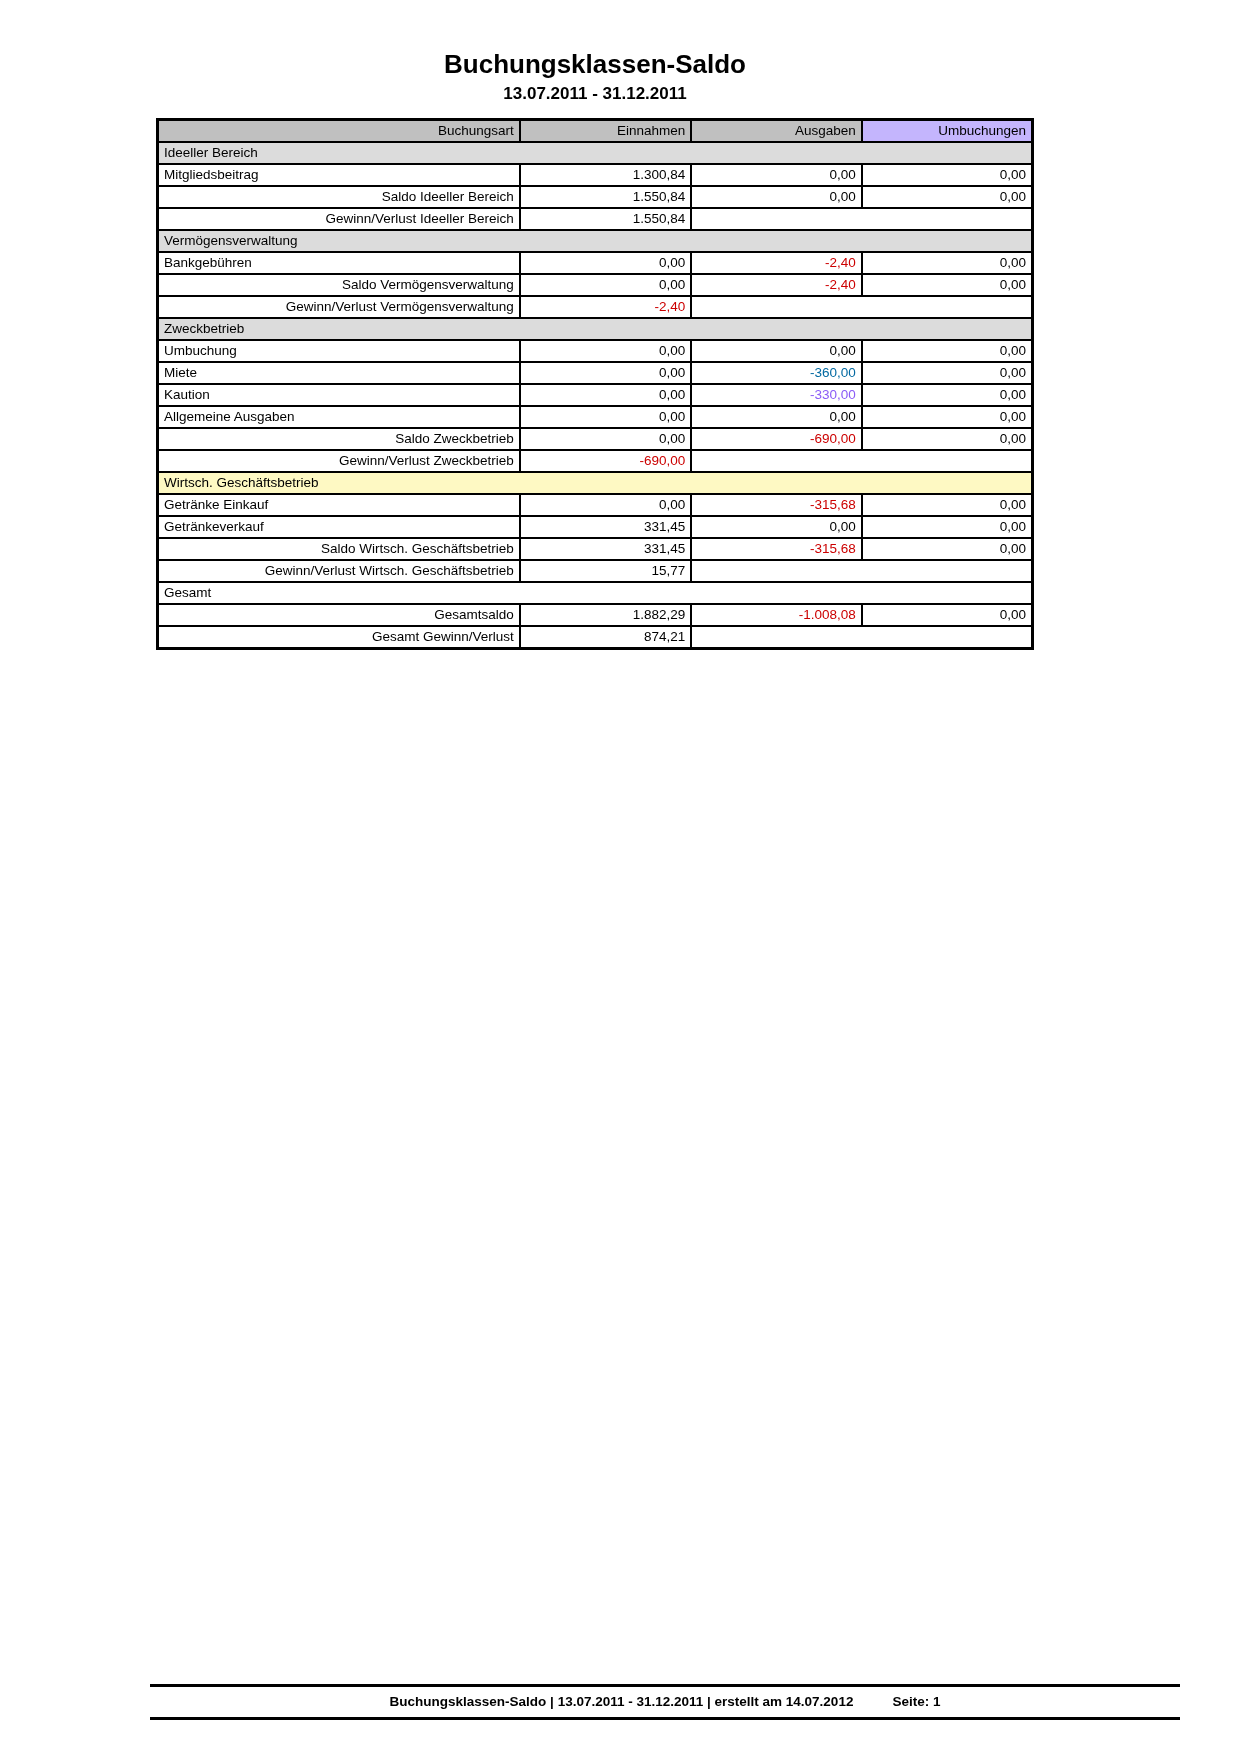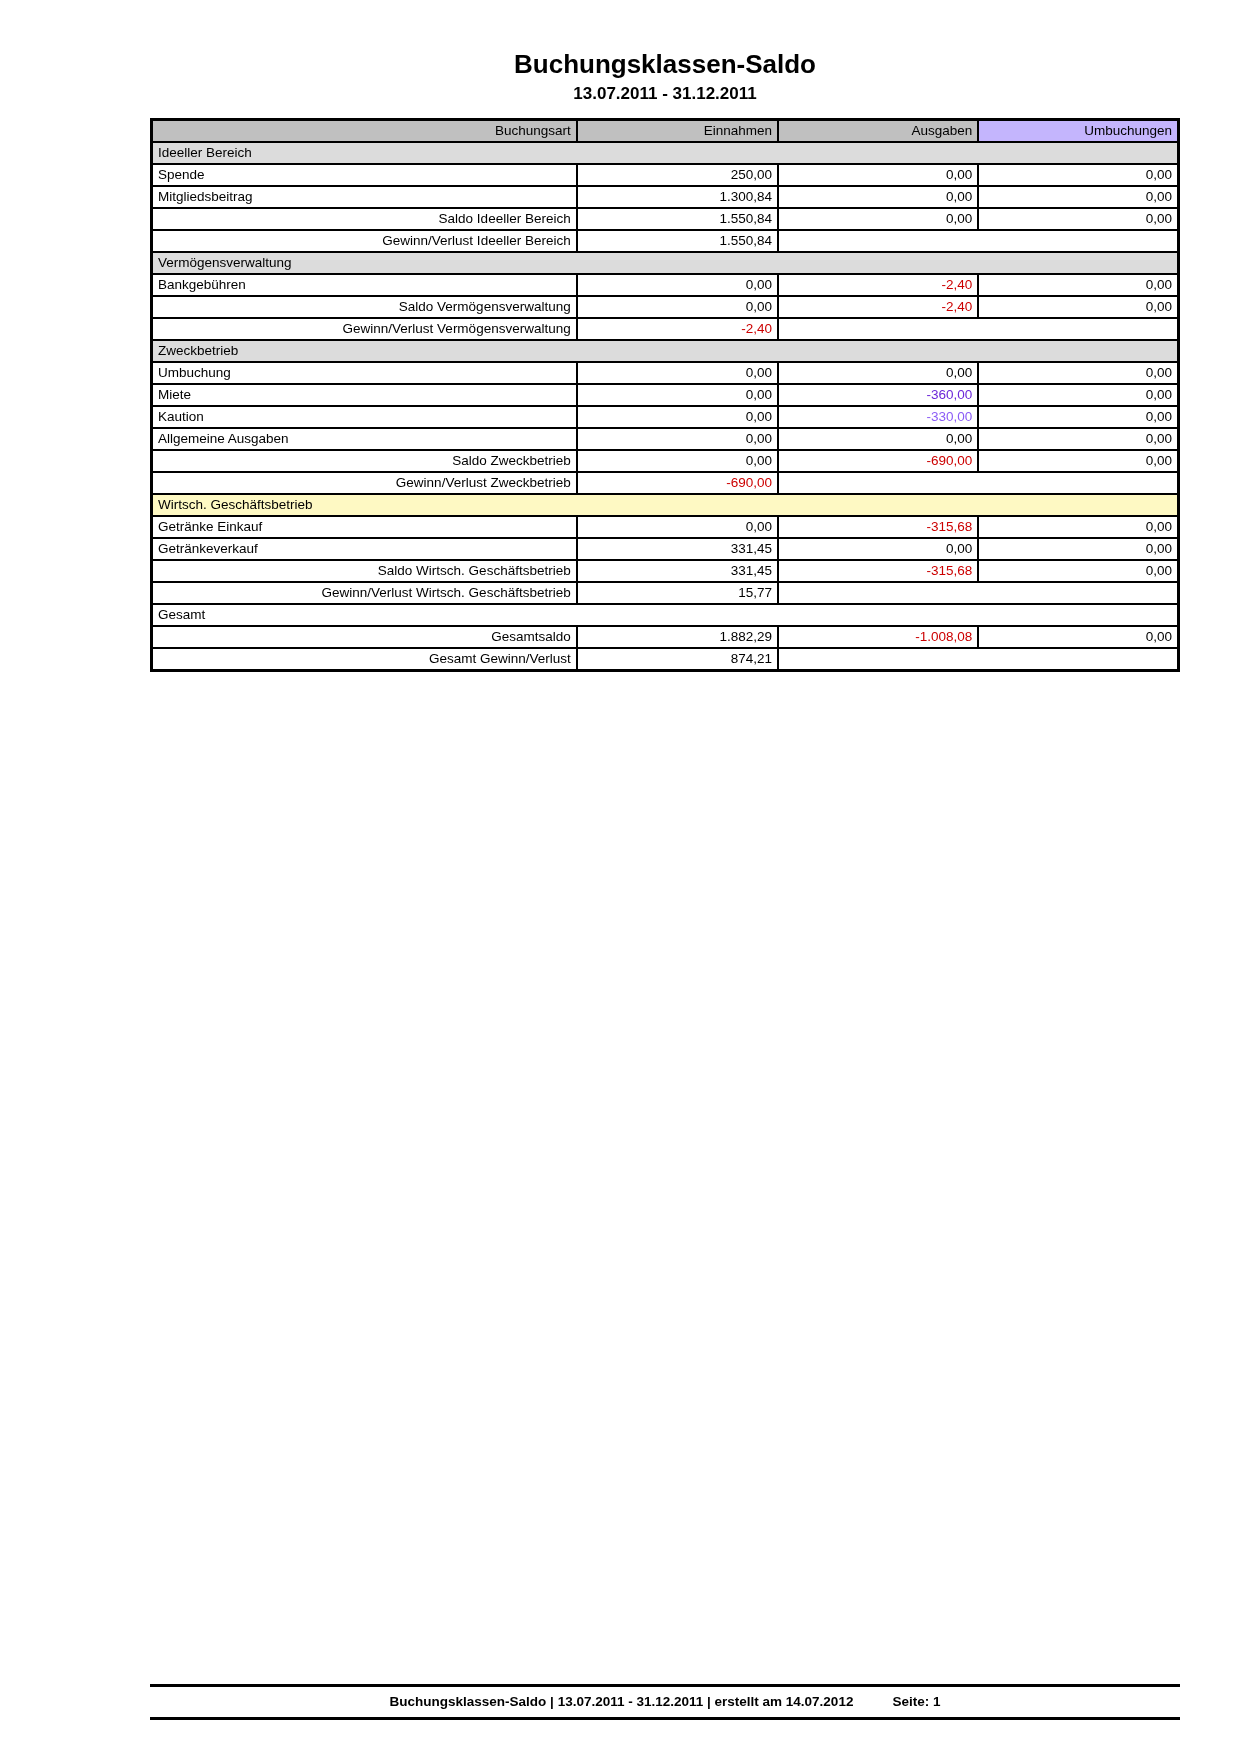--- a/index.html
+++ b/index.html
@@ -6,22 +6,22 @@
   body {
     width: 1239px; height: 1754px;
     background: #ffffff;
     position: relative;
     font-family: "Liberation Sans", sans-serif;
     color: #000;
     overflow: hidden;
   }
   .content {
     position: absolute;
-    left: 150px; top: 0;
-    width: 1030px;
+    left: 156px; top: 0;
+    width: 878px;
   }
   .page-title {
     margin: 50px 0 0 0;
     text-align: center;
     font-size: 26px;
     font-weight: bold;
     line-height: 1.1;
   }
   .page-subtitle {
     margin: 6px 0 0 0;
@@ -90,26 +90,20 @@
         <th style="background: rgb(192, 192, 192);">Einnahmen</th>
         <th style="background: rgb(192, 192, 192);">Ausgaben</th>
         <th style="background: #c4b5fd;">Umbuchungen</th>
       </tr>
     </thead>
     <tbody id="table-body">
         <tr class="section-row">
           <td colspan="4" style="background: rgb(220, 220, 220);">Ideeller Bereich</td>
         </tr>
         <tr>
-          <td class="label-left">Spende</td>
-          <td class="num">250,00</td>
-          <td class="num">0,00</td>
-          <td class="num">0,00</td>
-        </tr>
-        <tr>
           <td class="label-left">Mitgliedsbeitrag</td>
           <td class="num">1.300,84</td>
           <td class="num">0,00</td>
           <td class="num">0,00</td>
         </tr>
         <tr>
           <td class="label-right">Saldo Ideeller Bereich</td>
           <td class="num">1.550,84</td>
           <td class="num">0,00</td>
           <td class="num">0,00</td>
@@ -144,21 +138,21 @@
         </tr>
         <tr>
           <td class="label-left">Umbuchung</td>
           <td class="num">0,00</td>
           <td class="num">0,00</td>
           <td class="num">0,00</td>
         </tr>
         <tr>
           <td class="label-left">Miete</td>
           <td class="num">0,00</td>
-          <td class="num" style="color: #6d28d9;">-360,00</td>
+          <td class="num" style="color: #0369a1;">-360,00</td>
           <td class="num">0,00</td>
         </tr>
         <tr>
           <td class="label-left">Kaution</td>
           <td class="num">0,00</td>
           <td class="num" style="color: #8b5cf6;">-330,00</td>
           <td class="num">0,00</td>
         </tr>
         <tr>
           <td class="label-left">Allgemeine Ausgaben</td>

